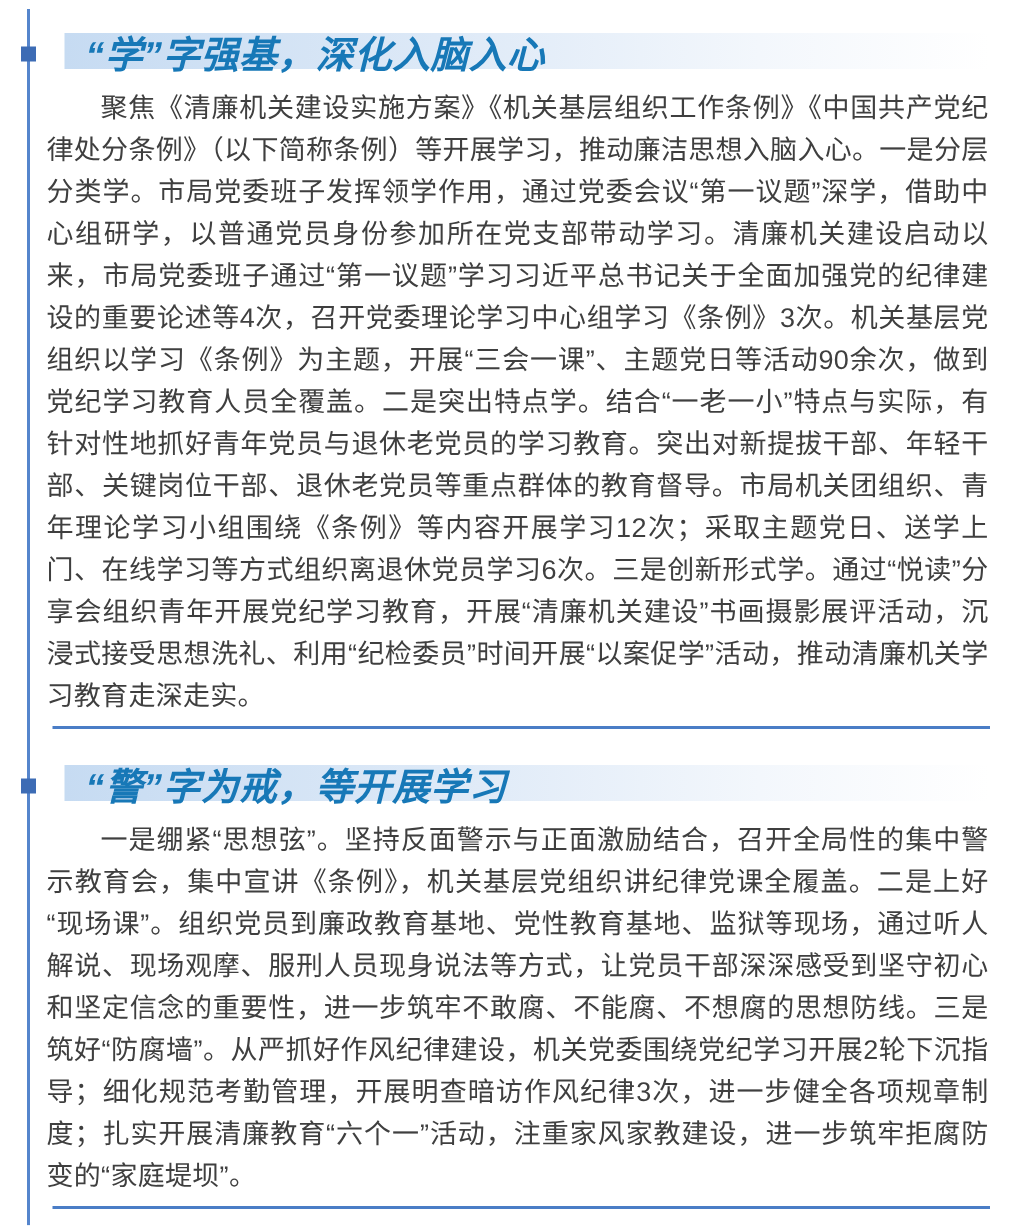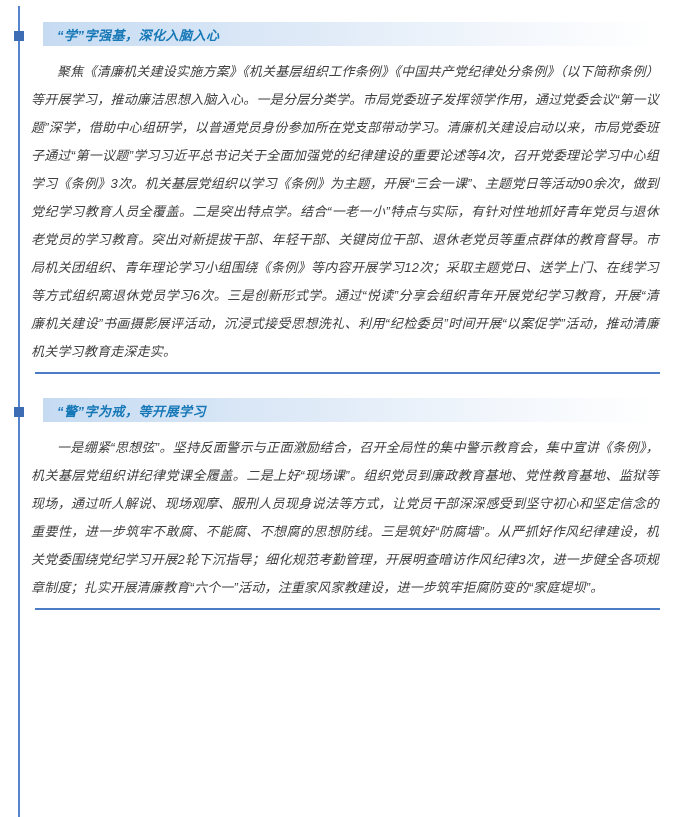--- a/index.html
+++ b/index.html
@@ -40,36 +40,35 @@
   }
   .sec-header .bar {
     height: 24px;
     display: flex;
     align-items: center;
     padding-left: 14px;
     background: linear-gradient(to right, #c6dbf2 0%, #dde9f7 40%, #f3f7fc 75%, rgba(255,255,255,0) 100%);
   }
   .sec-title {
     margin: 0;
-    font-size: 13px;
+    font-size: 25px;
     font-weight: bold;
     font-style: italic;
     color: #1778b7;
     letter-spacing: 0.5px;
     white-space: nowrap;
   }
   .sec-body {
     margin: 12px 24px 0 31px;
-    font-size: 13px;
+    font-size: 18px;
     line-height: 28px;
     text-align: justify;
     text-indent: 2em;
     color: #3f3f3f;
     letter-spacing: 0.2px;
-    font-style: italic;
   }
   .divider {
     margin: 6px 23px 0 35px;
     height: 2px;
     background: #4a7dc6;
   }
   .sec-1 .sec-header { margin-top: 22px; }
   .sec-2 .sec-header { margin-top: 24px; }
 </style>
 </head>

